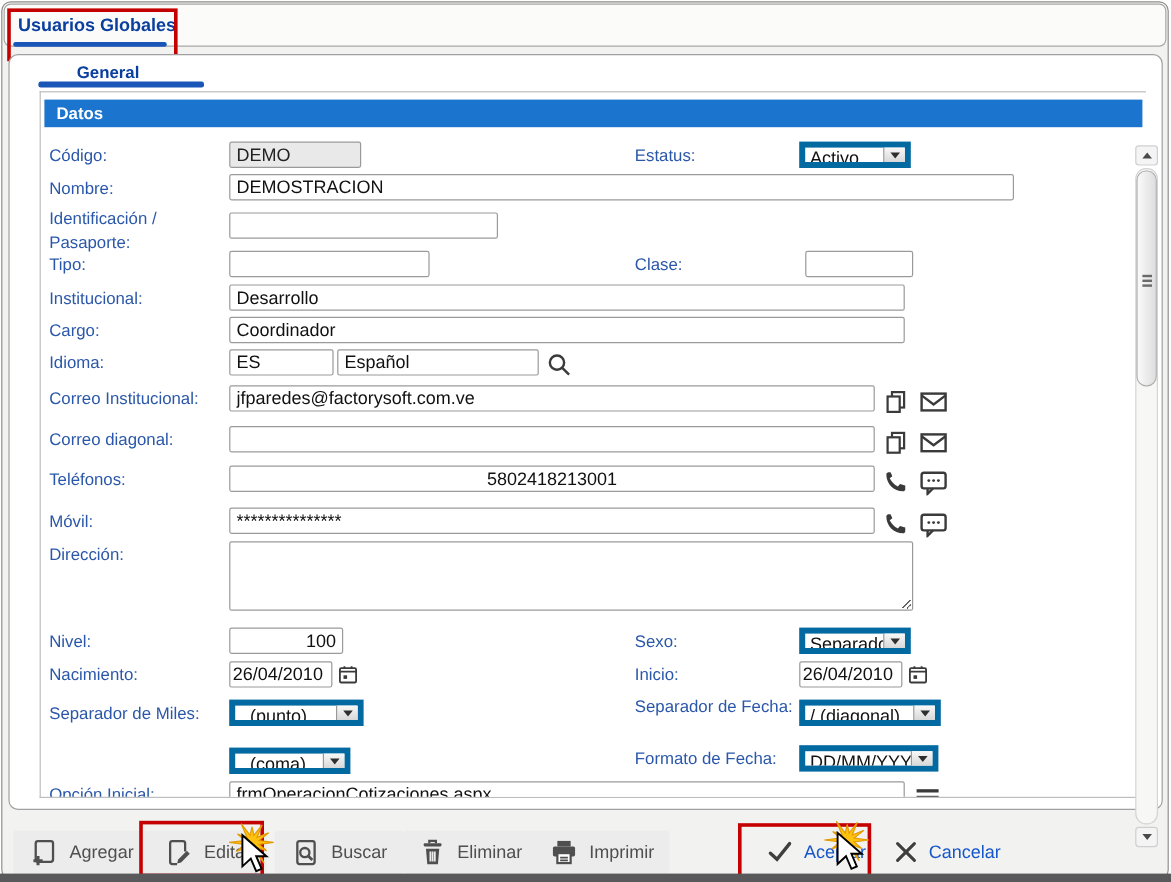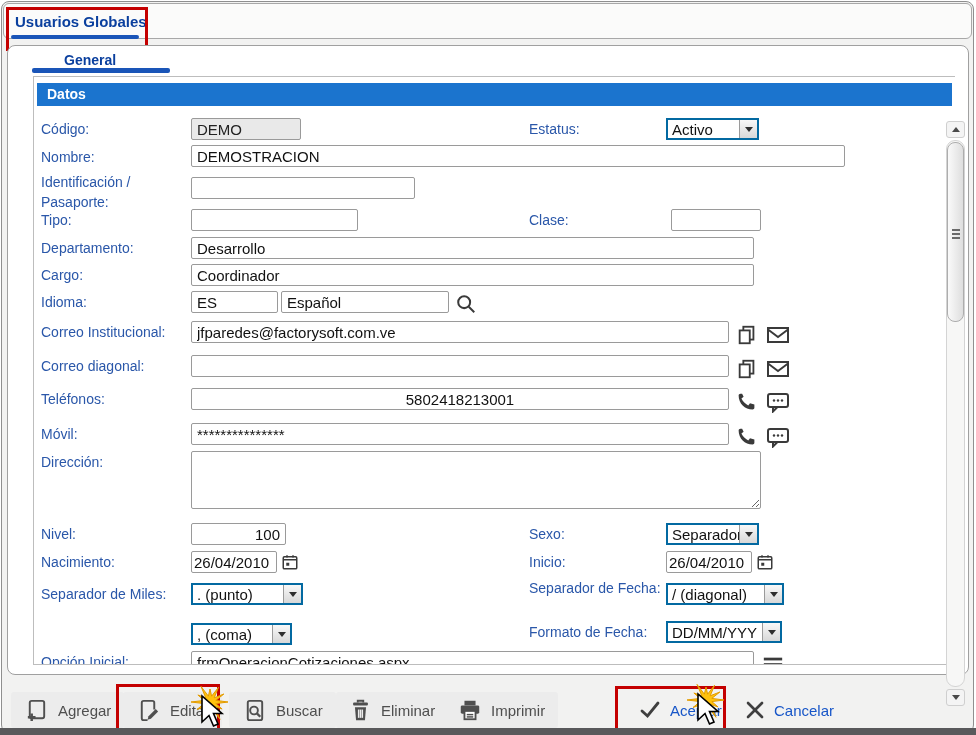--- a/index.html
+++ b/index.html
@@ -24,21 +24,21 @@
   .sectionbar{position:absolute;left:3px;top:6px;width:915px;height:23px;background:#1b74ce;
               color:#fff;font-weight:bold;font-size:14px;line-height:23px;padding-left:10px;}
   
   .lbl{position:absolute;width:148px;color:#2a57a9;font-size:14px;line-height:1.4;}
   .rlbl{position:absolute;left:495px;width:140px;color:#2a57a9;font-size:14px;line-height:1.4;}
   .inp{position:absolute;height:22px;border:1px solid #9a9a9a;border-radius:2px;background:#fff;
        font-family:"Liberation Sans",sans-serif;font-size:15px;color:#111;padding:0 5px;}
   .inp.dis{background:#e9e9e9;color:#222;}
   .ta{position:absolute;border:1px solid #9a9a9a;border-radius:2px;background:#fff;resize:both;
       font-family:"Liberation Sans",sans-serif;font-size:15px;padding:3px 5px;}
-  .sel{position:absolute;height:22px;border:2px solid #0369a1;background:#fff;display:flex;
+  .sel{position:absolute;height:22px;border:5px solid #0369a1;background:#fff;display:flex;
        align-items:stretch;cursor:pointer;}
   .sel-text{flex:1;font-size:15px;line-height:20px;padding:0 4px;white-space:nowrap;overflow:hidden;color:#111;}
   .sel-btn{width:18px;border-left:1px solid #9a9a9a;background:linear-gradient(#f8f8f8,#d8d8d8);
            display:flex;align-items:center;justify-content:center;}
   .tri-down{width:0;height:0;border-left:4px solid transparent;border-right:4px solid transparent;
             border-top:5px solid #2e2e2e;}
   .icbtn{position:absolute;width:25px;height:25px;color:#3a3a3a;display:flex;align-items:center;
          justify-content:center;cursor:pointer;background:transparent;border:0;padding:0;}
   
   .sbar{position:absolute;left:937px;top:75px;width:21px;height:585px;}
@@ -96,21 +96,21 @@
         <input class="inp" style="left: 157px; top: 68px; width: 654px;" value="DEMOSTRACION">
 
         <div class="lbl" style="left:7px;top:96px">Identificación / Pasaporte:</div>
         <input class="inp" style="left: 157px; top: 100px; width: 224px;" value="">
 
         <div class="lbl" style="left:7px;top:134px">Tipo:</div>
         <input class="inp" style="left: 157px; top: 132px; width: 167px;" value="">
         <div class="rlbl" style="top:134px">Clase:</div>
         <input class="inp" style="left: 637px; top: 132px; width: 90px;" value="">
 
-        <div class="lbl" style="left:7px;top:162px">Departamento:</div>
+        <div class="lbl" style="left:7px;top:162px">Institucional:</div>
         <input class="inp" style="left: 157px; top: 160px; width: 563px;" value="Desarrollo">
 
         <div class="lbl" style="left:7px;top:189px">Cargo:</div>
         <input class="inp" style="left: 157px; top: 187px; width: 563px;" value="Coordinador">
 
         <div class="lbl" style="left:7px;top:216px">Idioma:</div>
         <input class="inp" style="left: 157px; top: 214px; width: 87px;" value="ES">
         <input class="inp" style="left: 247px; top: 214px; width: 168px;" value="Español">
         <button class="icbtn" style="left:419px;top:214px">
           <svg width="22" height="22" viewBox="0 0 24 24" fill="none" stroke="currentColor" stroke-width="2.2">

